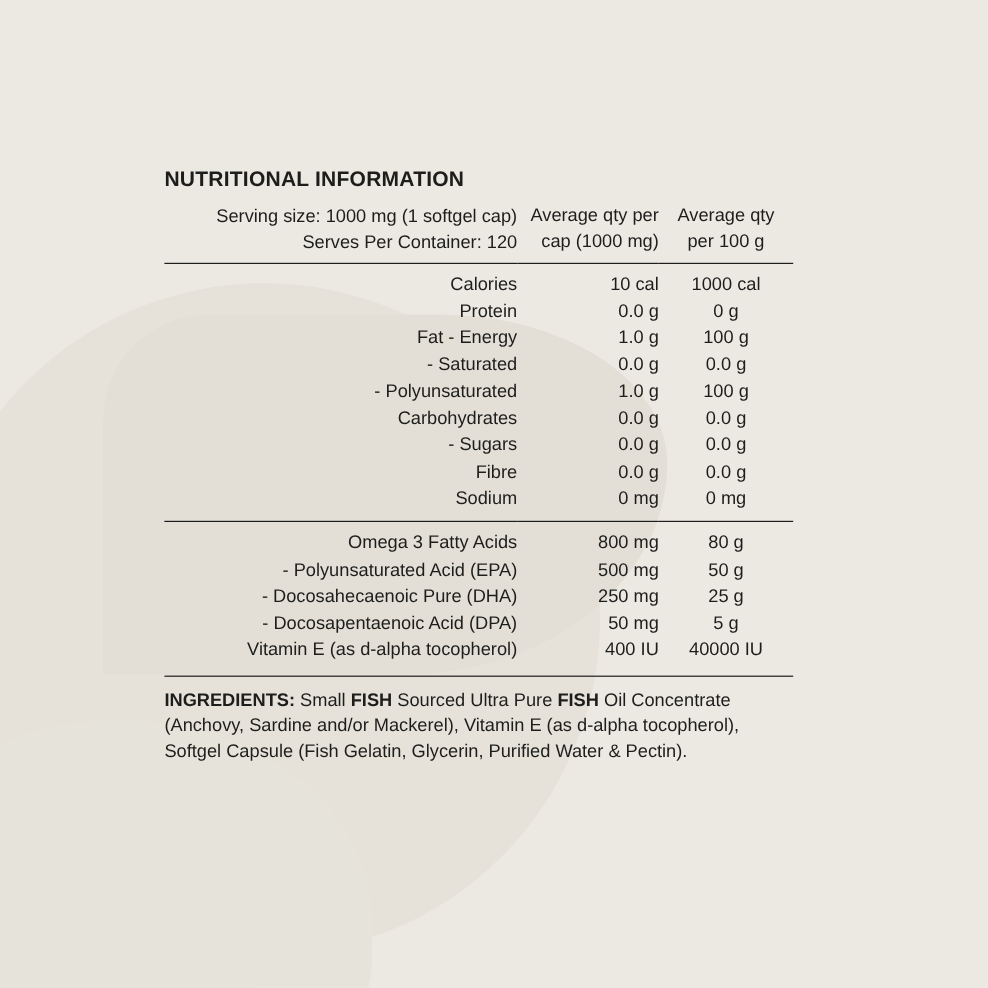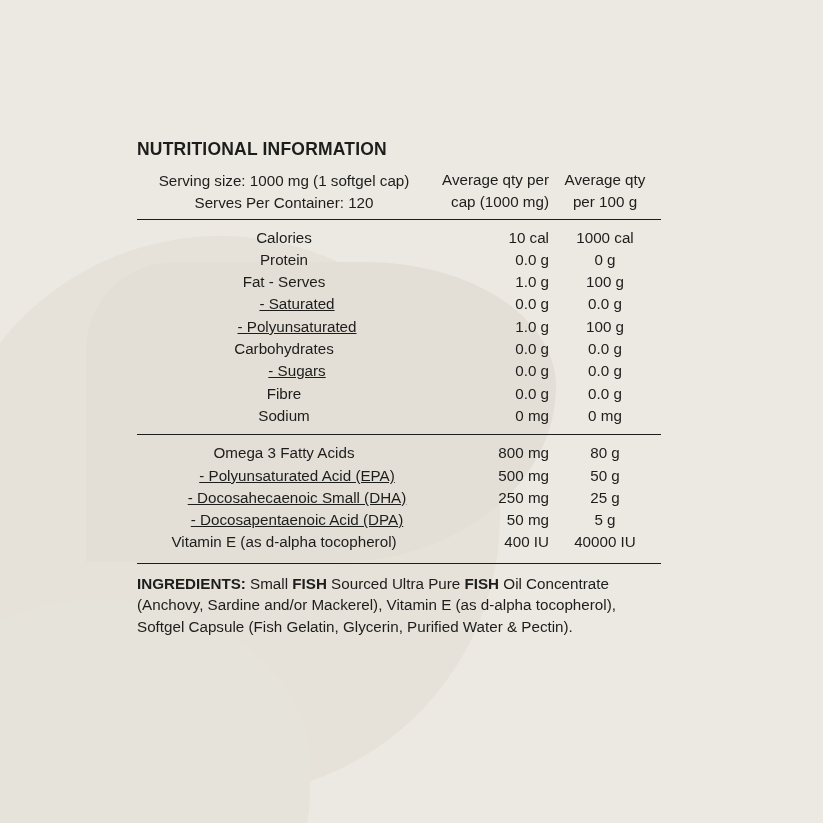--- a/index.html
+++ b/index.html
@@ -68,21 +68,21 @@
   table.nutri {
     width: 100%;
     border-collapse: collapse;
     font-size: 15.2px;
   }
   table.nutri td {
     padding: 0;
     vertical-align: top;
     line-height: 22.3px;
   }
-  .col-label { text-align: center; }
+  .col-label { text-align: right; }
   .col-num {
     text-align: right;
     white-space: nowrap;
     width: 118px;
   }
   .col-num2 {
     text-align: center;
     white-space: nowrap;
     width: 112px;
   }
@@ -96,21 +96,21 @@
   .rule-row td {
     border-top: 1px solid #1d1d1b;
     height: 0;
     font-size: 0;
     line-height: 0;
     padding: 0;
   }
   .spacer-sm td { height: 7px; line-height: 7px; font-size: 0; }
   .spacer-xs td { height: 4px; line-height: 4px; font-size: 0; }
 
-  .indent1 { padding-left: 26px !important; text-decoration: underline; }
+  .indent1 { padding-left: 26px !important; }
 
   .ingredients {
     margin-top: 9px;
     padding-top: 9px;
     border-top: 1px solid #1d1d1b;
     font-size: 15.2px;
     line-height: 21.5px;
     text-align: left;
   }
   .ingredients .lead { font-weight: bold; margin-top: 45px; }
@@ -160,21 +160,21 @@
         <td class="col-label">Calories</td>
         <td class="col-num">10 cal</td>
         <td class="col-num2">1000 cal</td>
       </tr>
       <tr>
         <td class="col-label">Protein</td>
         <td class="col-num">0.0 g</td>
         <td class="col-num2">0 g</td>
       </tr>
       <tr>
-        <td class="col-label">Fat  - Serves</td>
+        <td class="col-label">Fat  - Energy</td>
         <td class="col-num">1.0 g</td>
         <td class="col-num2">100 g</td>
       </tr>
       <tr>
         <td class="col-label indent1">- Saturated</td>
         <td class="col-num">0.0 g</td>
         <td class="col-num2">0.0 g</td>
       </tr>
       <tr>
         <td class="col-label indent1">- Polyunsaturated</td>
@@ -216,21 +216,21 @@
         <td class="col-label">Omega 3 Fatty Acids</td>
         <td class="col-num">800 mg</td>
         <td class="col-num2">80 g</td>
       </tr>
       <tr>
         <td class="col-label indent1">- Polyunsaturated Acid (EPA)</td>
         <td class="col-num">500 mg</td>
         <td class="col-num2">50 g</td>
       </tr>
       <tr>
-        <td class="col-label indent1">- Docosahecaenoic Small (DHA)</td>
+        <td class="col-label indent1">- Docosahecaenoic Pure (DHA)</td>
         <td class="col-num">250 mg</td>
         <td class="col-num2">25 g</td>
       </tr>
       <tr>
         <td class="col-label indent1">- Docosapentaenoic Acid (DPA)</td>
         <td class="col-num">50 mg</td>
         <td class="col-num2">5 g</td>
       </tr>
       <tr>
         <td class="col-label">Vitamin E (as d-alpha tocopherol)</td>

